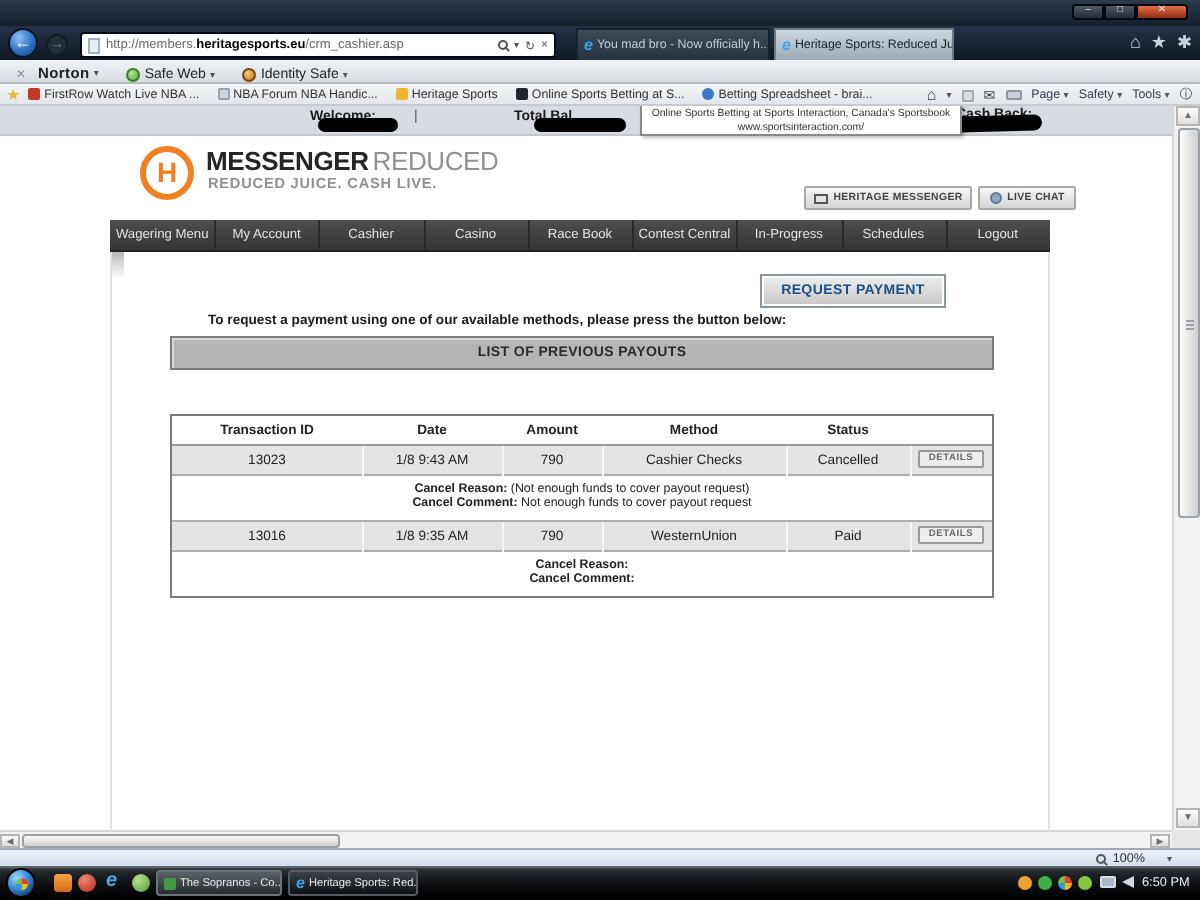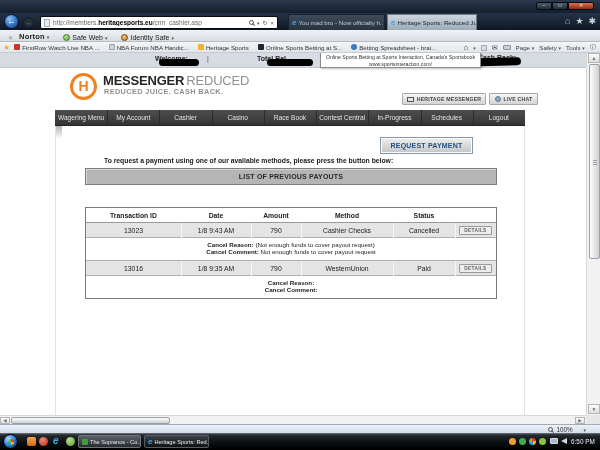--- a/index.html
+++ b/index.html
@@ -291,21 +291,21 @@
       <div class="tooltip">
         <div>Online Sports Betting at Sports Interaction, Canada's Sportsbook</div>
         <div>www.sportsinteraction.com/</div>
       </div>
     </div>
 
     <div class="logo-circle">H</div>
     <div class="brand-line">
       <span class="brand-bold">MESSENGER</span><span class="brand-light">REDUCED</span>
     </div>
-    <div class="brand-tag">REDUCED JUICE. CASH BACK.</div>
+    <div class="brand-tag">REDUCED JUICE. CASH LIVE.</div>
     <div class="hdr-btn hb-messenger">
       <span class="mon-ico"></span>
       <span>HERITAGE MESSENGER</span>
     </div>
     <div class="hdr-btn hb-livechat">
       <span class="chat-ico"></span>
       <span>LIVE CHAT</span>
     </div>
 
     <div class="navmenu">

